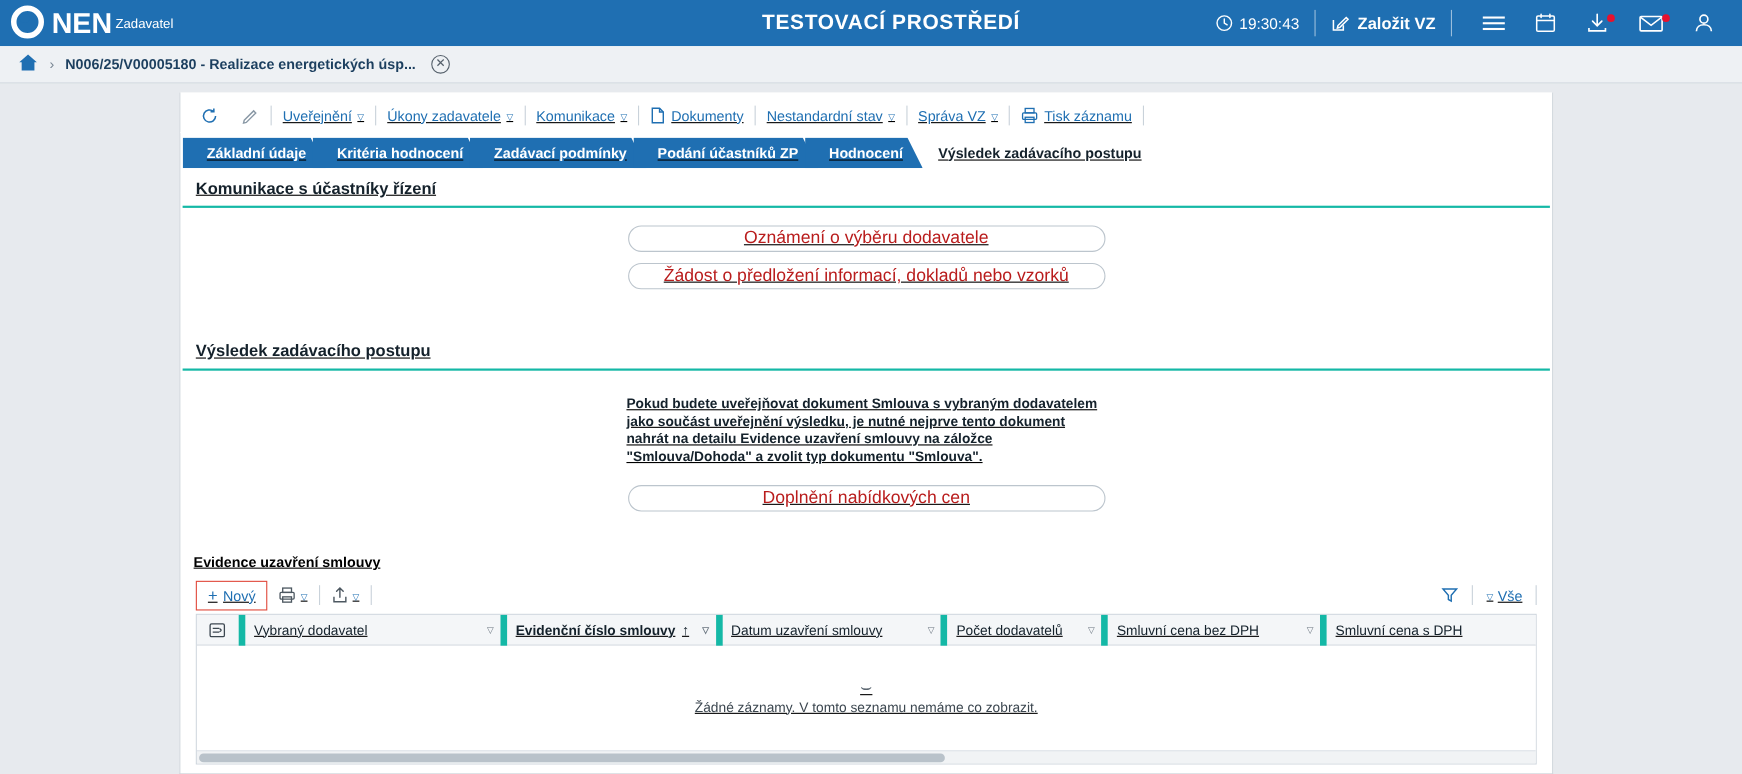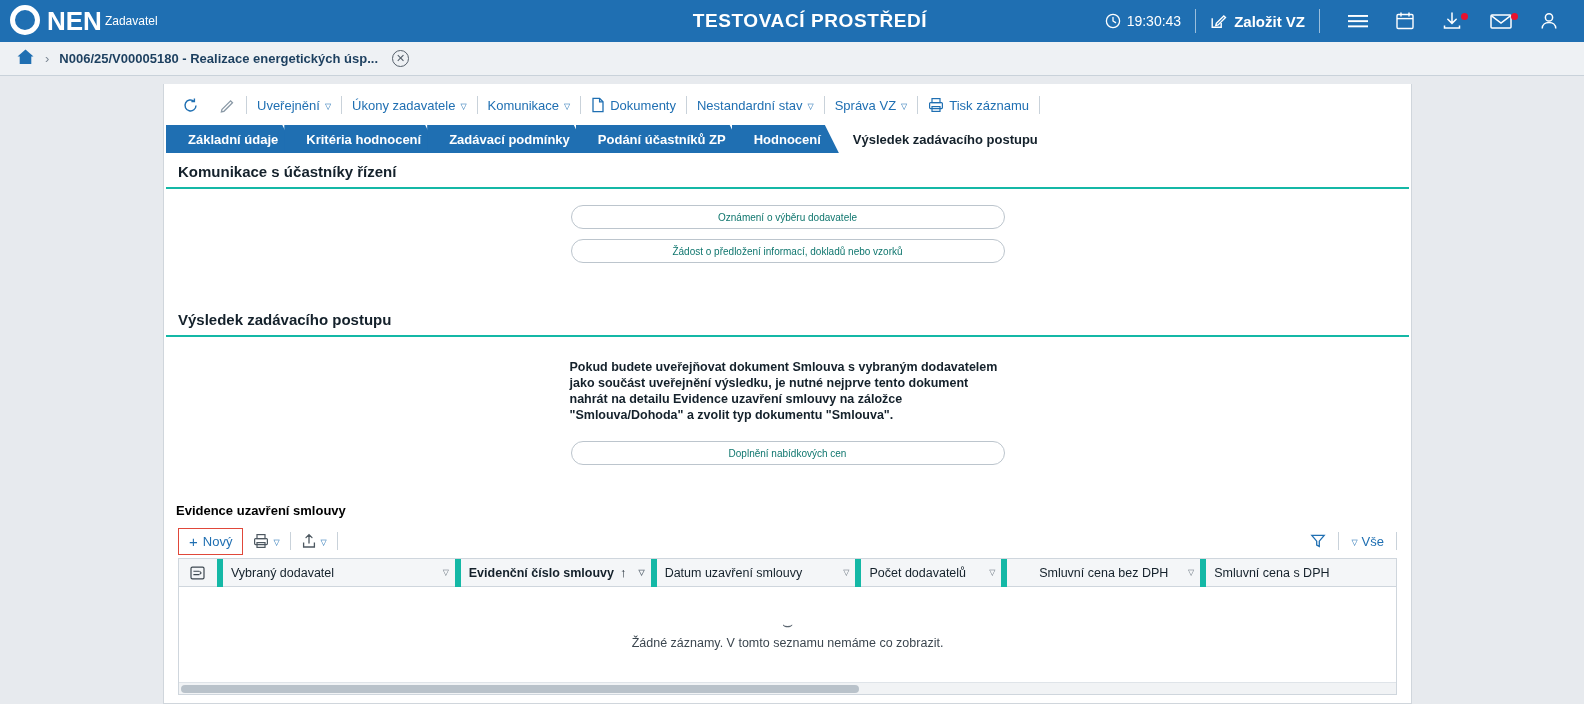--- a/index.html
+++ b/index.html
@@ -68,21 +68,21 @@
     line-height: 1;
   }
 
   
   .page {
     position: absolute; top: 76px; left: 0; width: 1584px; height: 628px;
     background: #e7eaee;
   }
   .content {
     position: absolute; left: 163px; top: 8px; width: 1249px; min-height: 620px;
-    background: #ffffff; border: 1px solid #d0d6dc; border-top: none;
+    background: #ffffff; border: 1px solid #d0d6dc; border-top: none; text-decoration: underline;
   }
 
   
   .toolbar {
     height: 31px; display: flex; align-items: center;
     padding-left: 8px; gap: 0px; border-bottom: 1px solid #ffffff;
     font-size: 13px; color: #1f6fb2; margin-top: 6px;
   }
   .tb-item { display: flex; align-items: center; gap: 5px; padding: 0 10px; white-space: nowrap; }
   .tb-div { width: 1px; height: 18px; background: #c9d2da; }
@@ -115,21 +115,21 @@
     font-size: 15px; font-weight: bold; color: #14212b;
     padding: 10px 0 7px 12px;
     border-bottom: 2px solid #14b8a6;
     margin: 0 2px;
   }
   .panel-inner { padding: 16px 0 14px 0; }
 
   .wide-btn {
     width: 434px; height: 24px; margin: 0 auto 10px auto;
     border: 1px solid #bcc5cd; border-radius: 12px; background: #ffffff;
-    color: #0f766e; font-size: 10px;
+    color: #b91c1c; font-size: 16px;
     display: flex; align-items: center; justify-content: center;
   }
 
   .info-text {
     width: 436px; margin: 0 auto; color: #14212b;
     font-size: 12.5px; line-height: 16px; font-weight: bold;
     text-align: left;
   }
 
   .sub-head {
@@ -417,21 +417,21 @@
             <span class="fcaret">▽</span>
           </div>
           <div class="th" style="width:205px;">
             <span>Datum uzavření smlouvy</span>
             <span class="fcaret">▽</span>
           </div>
           <div class="th" style="width:146px;">
             <span>Počet dodavatelů</span>
             <span class="fcaret">▽</span>
           </div>
-          <div class="th" style="width:199px;justify-content:center;">
+          <div class="th" style="width:199px;">
             <span>Smluvní cena bez DPH</span>
             <span class="fcaret">▽</span>
           </div>
           <div class="th" style="width:190px;border-right:none;">
             <span>Smluvní cena s DPH</span>
           </div>
         </div>
 
         <div class="empty-body">
           <span class="empty-icon">⌣</span>

